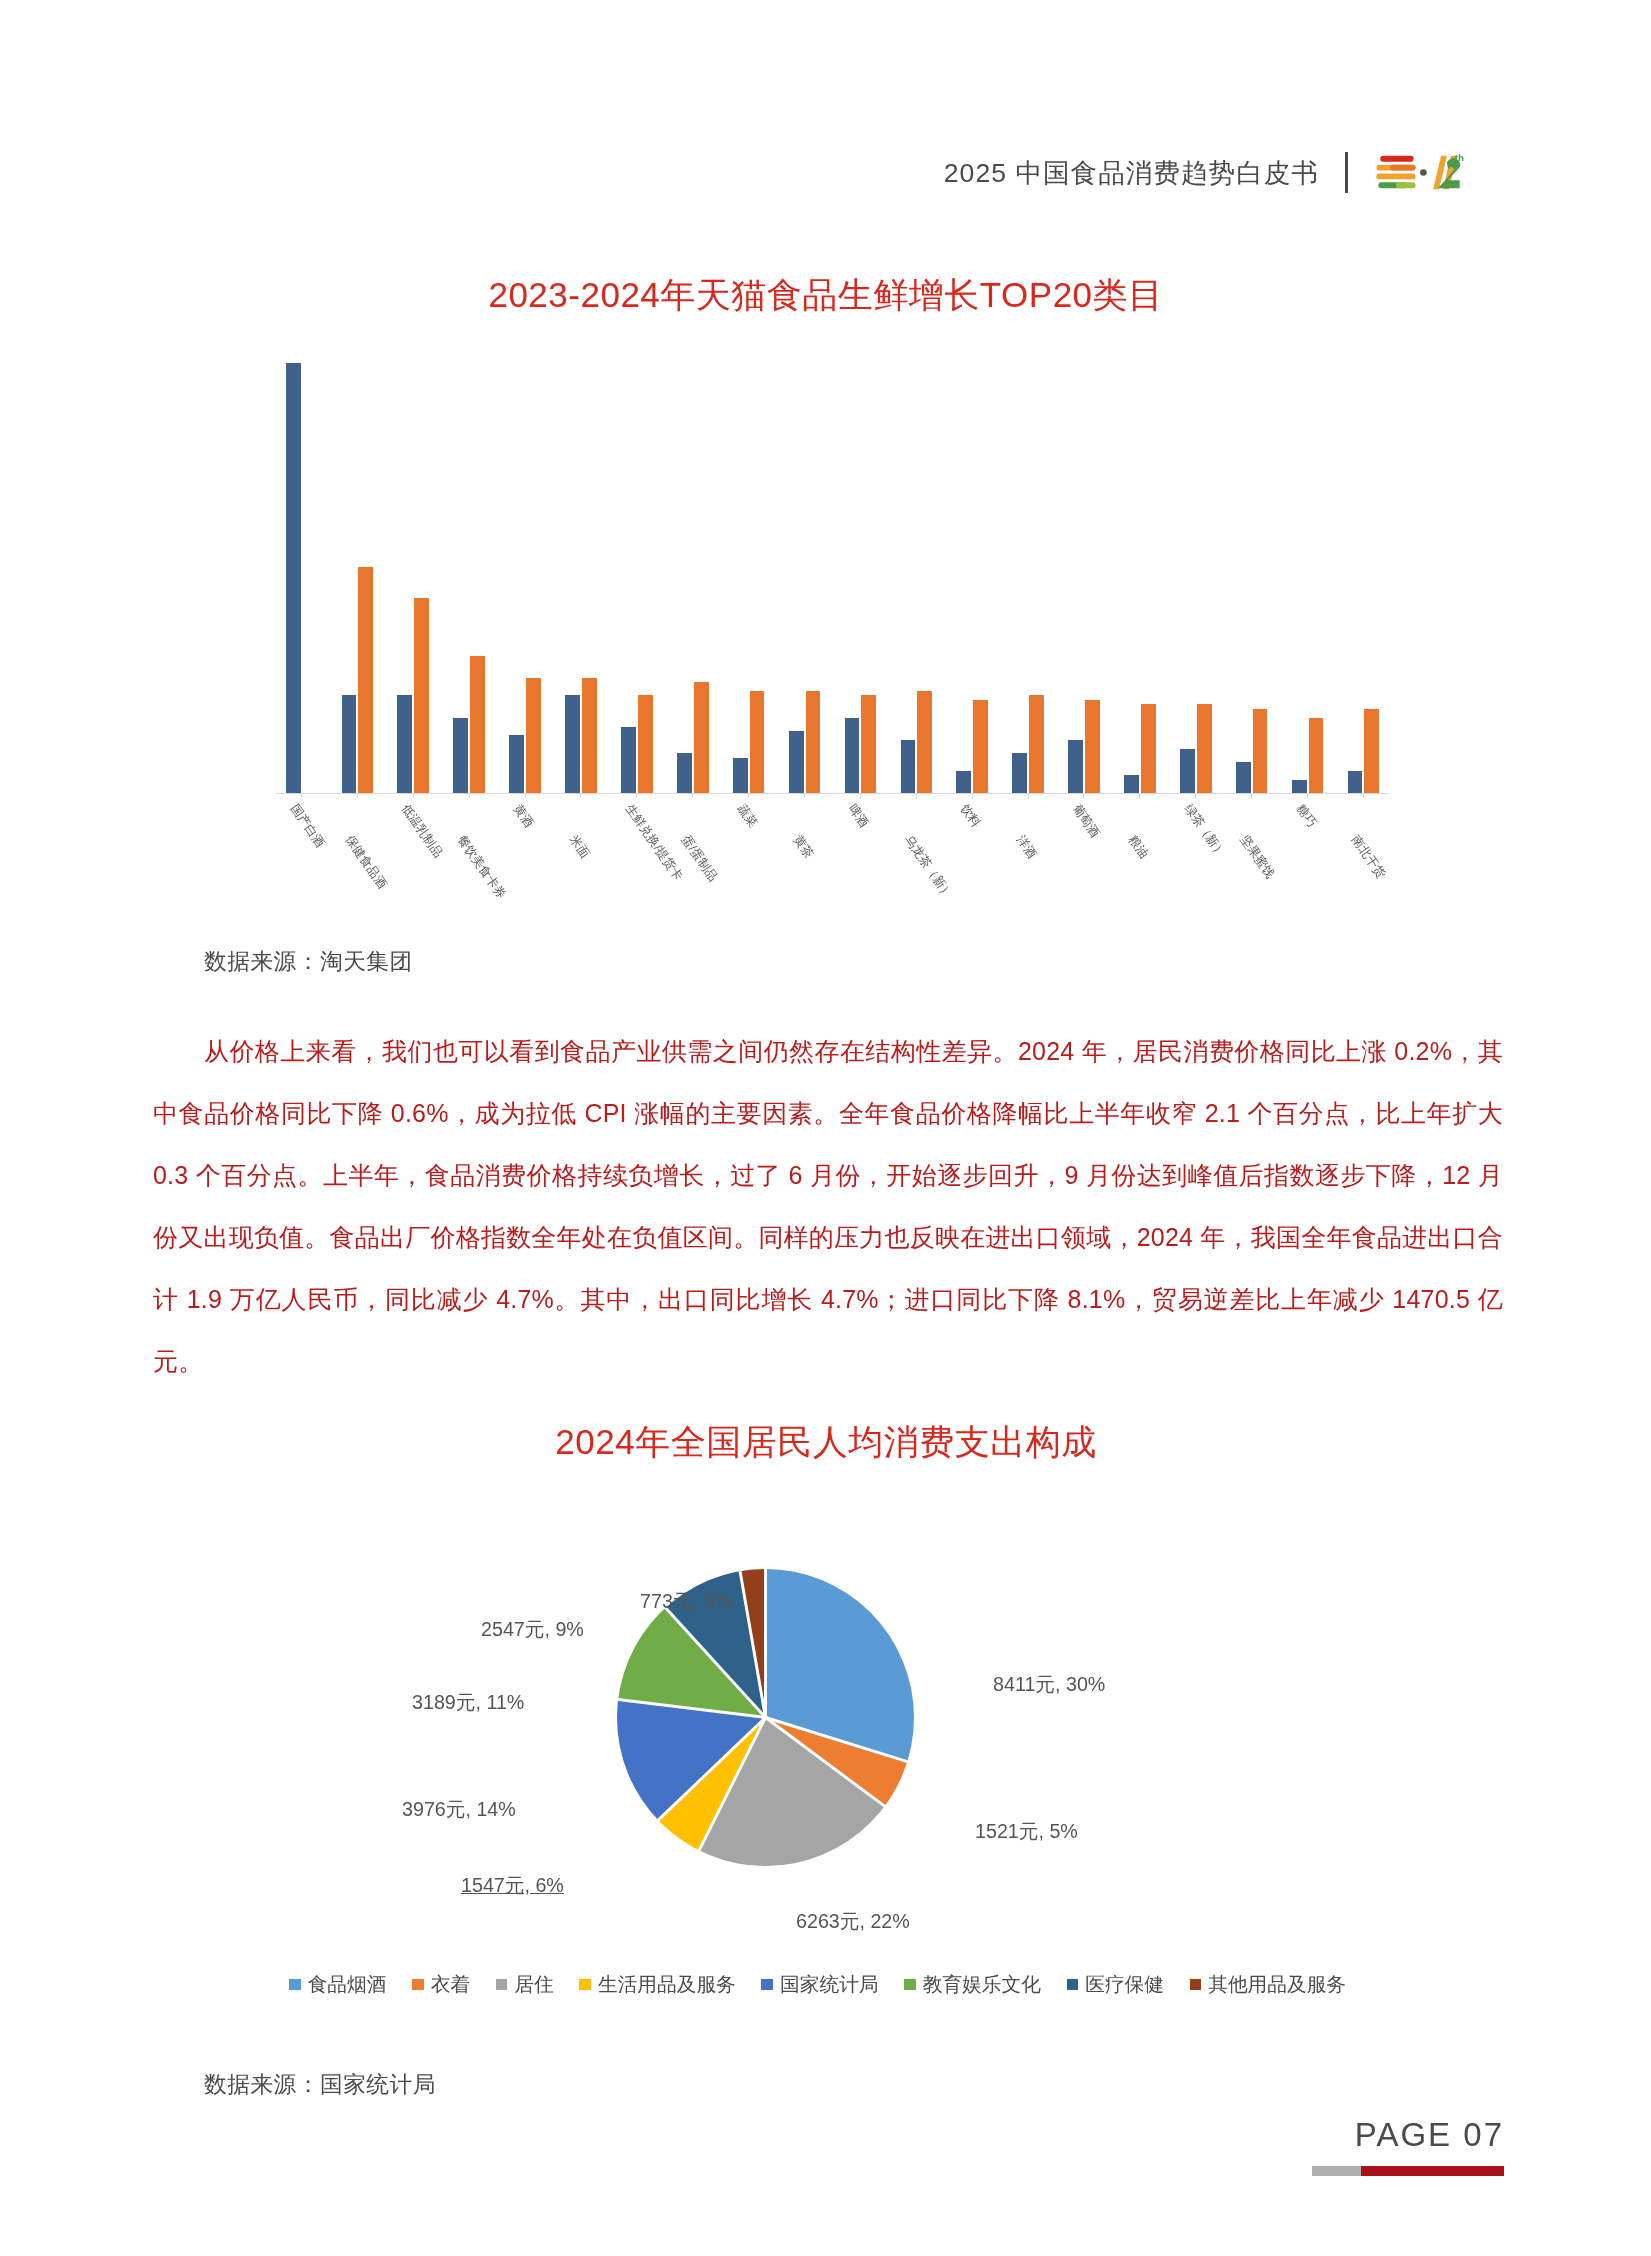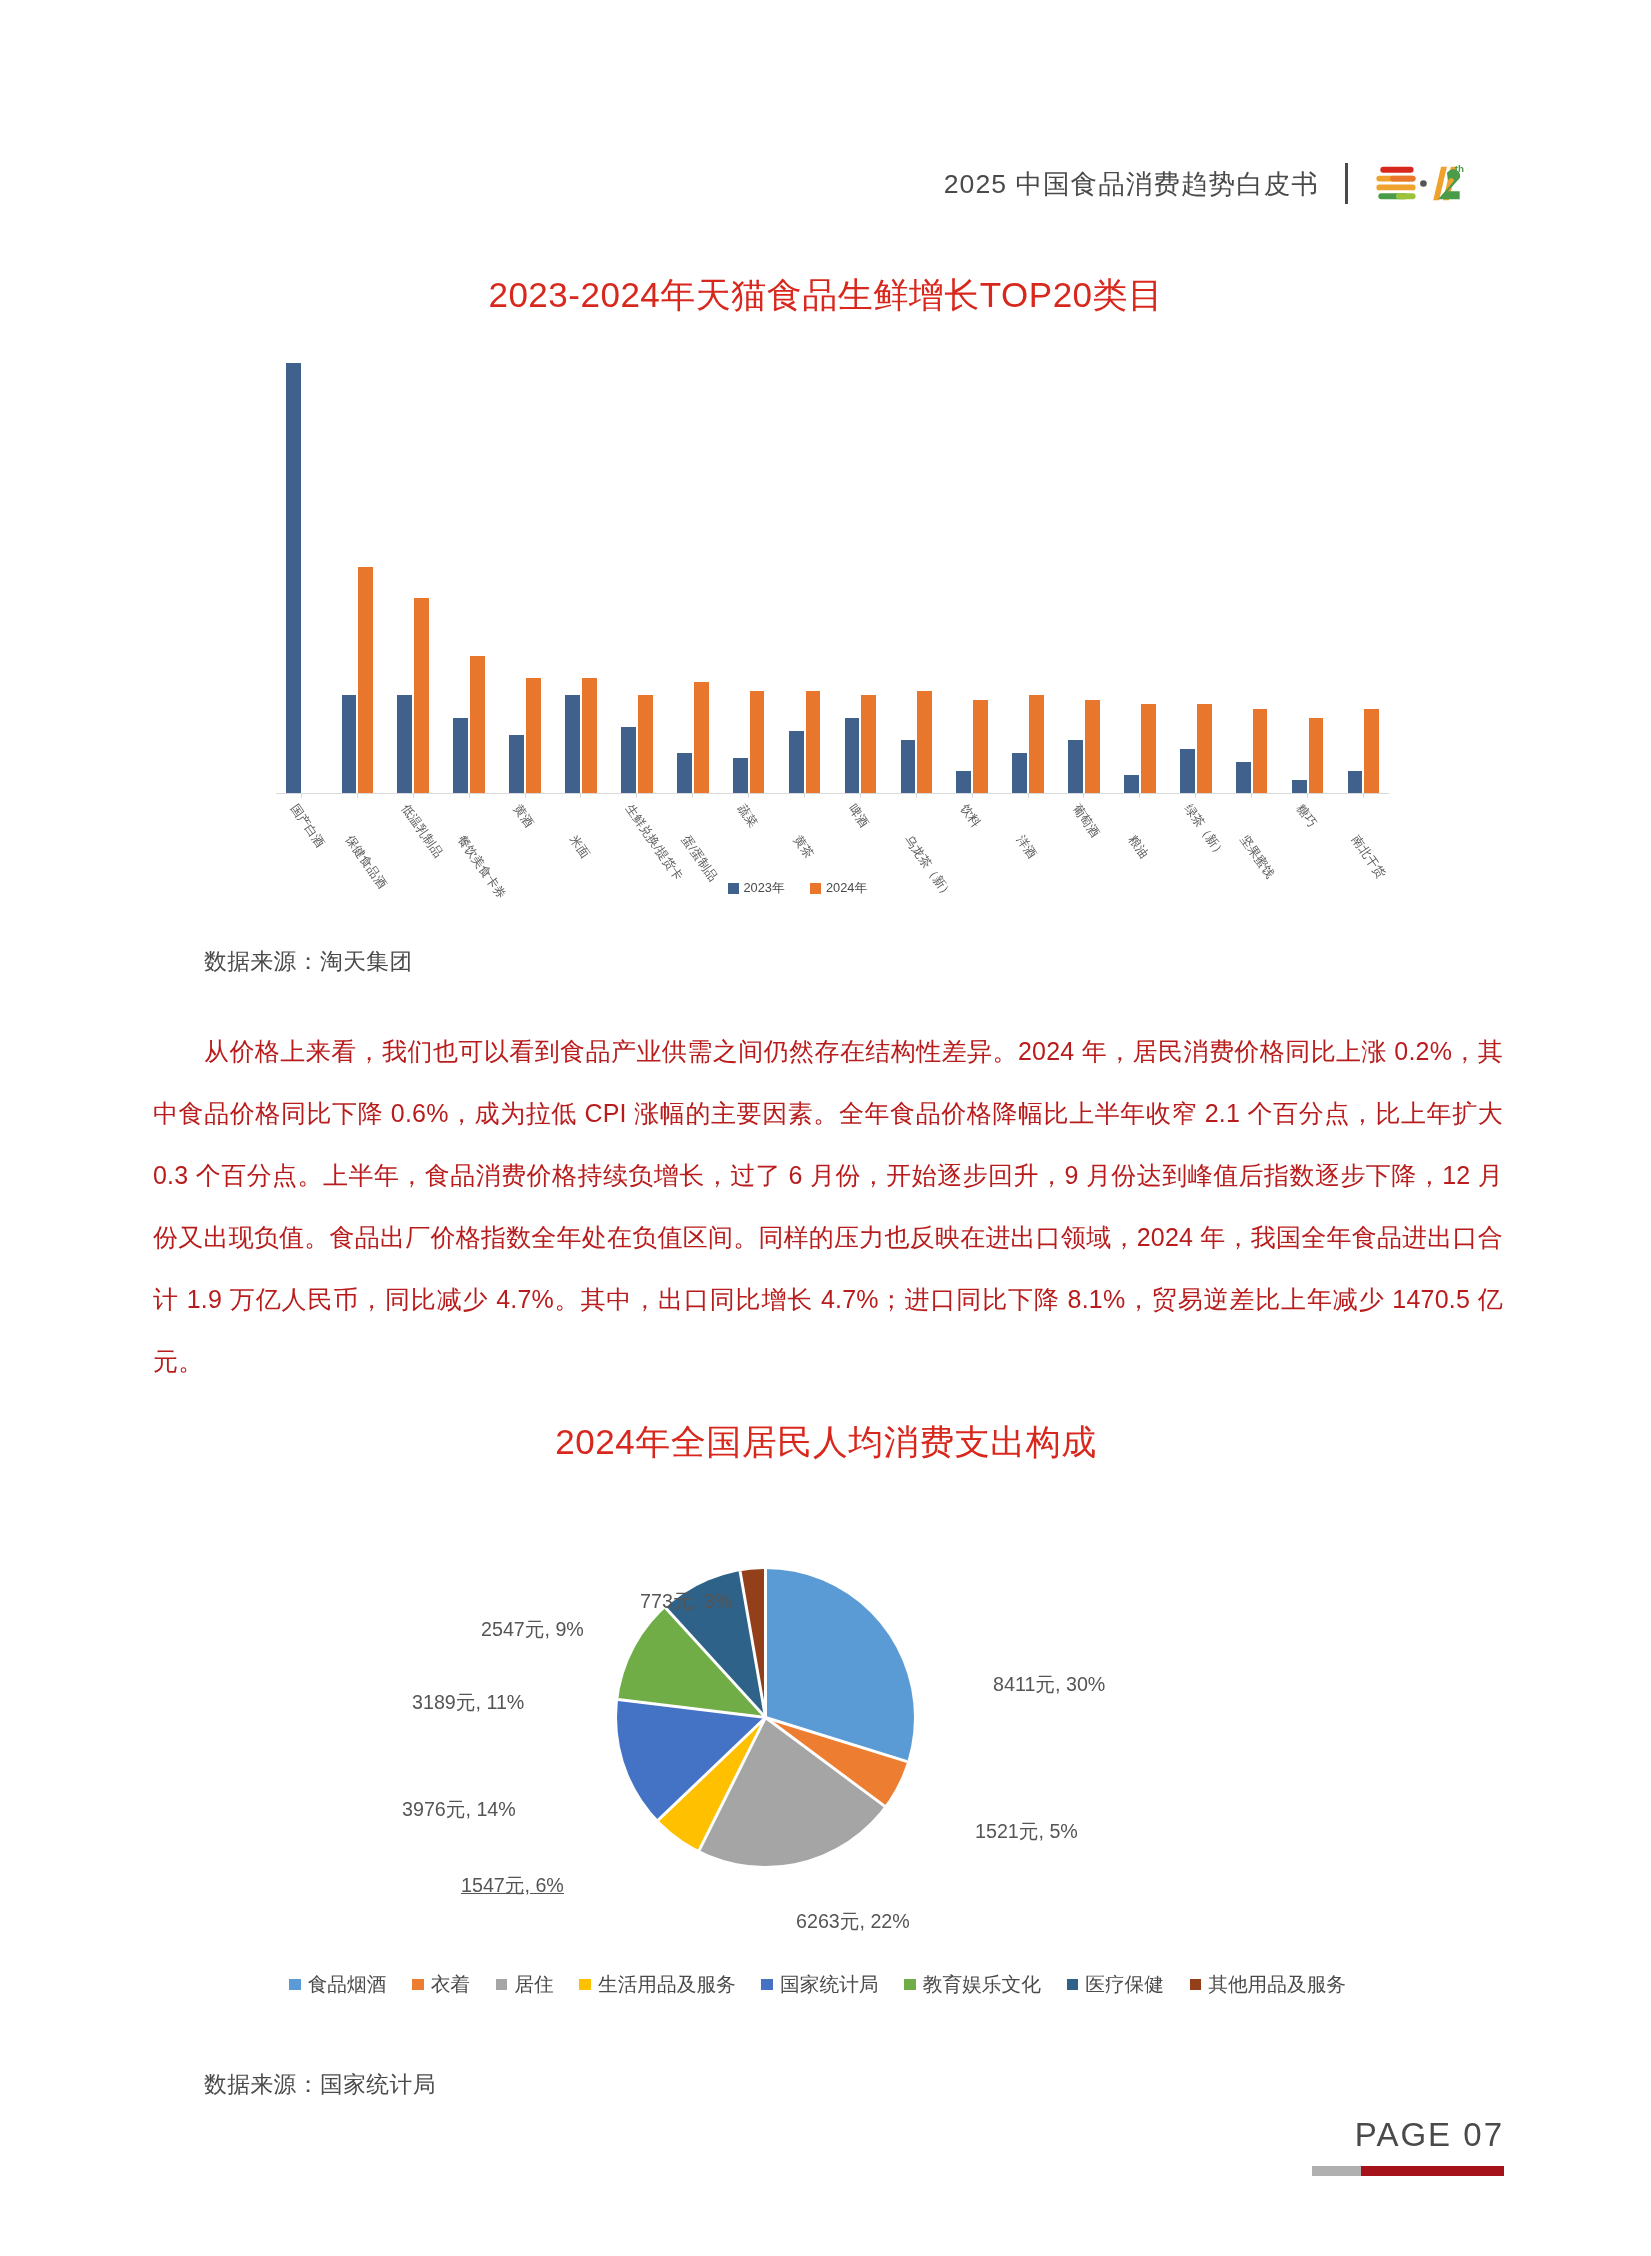--- a/index.html
+++ b/index.html
@@ -17,21 +17,20 @@
   }
 
   
   .page-header {
     position: absolute;
     top: 148px;
     right: 187px;
     display: flex;
     align-items: center;
     gap: 25.6px;
-    margin-top: 11px;
   }
   .header-title {
     font-size: 26.6px;
     color: #4a4a4a;
     letter-spacing: 1px;
     white-space: nowrap;
   }
   .header-divider {
     width: 3.9px;
     height: 41px;
@@ -463,30 +462,20 @@
         <span class="bar-xlabel">绿茶（新）</span>
       </div>
       <div class="bar-xlabel-slot">
         <span class="bar-xlabel lower">坚果蜜饯</span>
       </div>
       <div class="bar-xlabel-slot">
         <span class="bar-xlabel">糖巧</span>
       </div>
       <div class="bar-xlabel-slot">
         <span class="bar-xlabel lower">南北干货</span>
-      </div>
-    </div>
-  <div class="bar-legend" id="bar-legend">
-      <div class="legend-item">
-        <span class="legend-swatch" style="background: rgb(64, 97, 140);"></span>
-        <span>2023年</span>
-      </div>
-      <div class="legend-item">
-        <span class="legend-swatch" style="background: rgb(232, 118, 44);"></span>
-        <span>2024年</span>
       </div>
     </div>
 </div>
 
 <div class="source-note" id="bar-source">数据来源：淘天集团</div>
 
 <div id="body-paragraph">从价格上来看，我们也可以看到食品产业供需之间仍然存在结构性差异。2024 年，居民消费价格同比上涨 0.2%，其中食品价格同比下降 0.6%，成为拉低 CPI 涨幅的主要因素。全年食品价格降幅比上半年收窄 2.1 个百分点，比上年扩大 0.3 个百分点。上半年，食品消费价格持续负增长，过了 6 月份，开始逐步回升，9 月份达到峰值后指数逐步下降，12 月份又出现负值。食品出厂价格指数全年处在负值区间。同样的压力也反映在进出口领域，2024 年，我国全年食品进出口合计 1.9 万亿人民币，同比减少 4.7%。其中，出口同比增长 4.7%；进口同比下降 8.1%，贸易逆差比上年减少 1470.5 亿元。</div>
 
 <div class="chart-title" id="pie-title">2024年全国居民人均消费支出构成</div>
 

